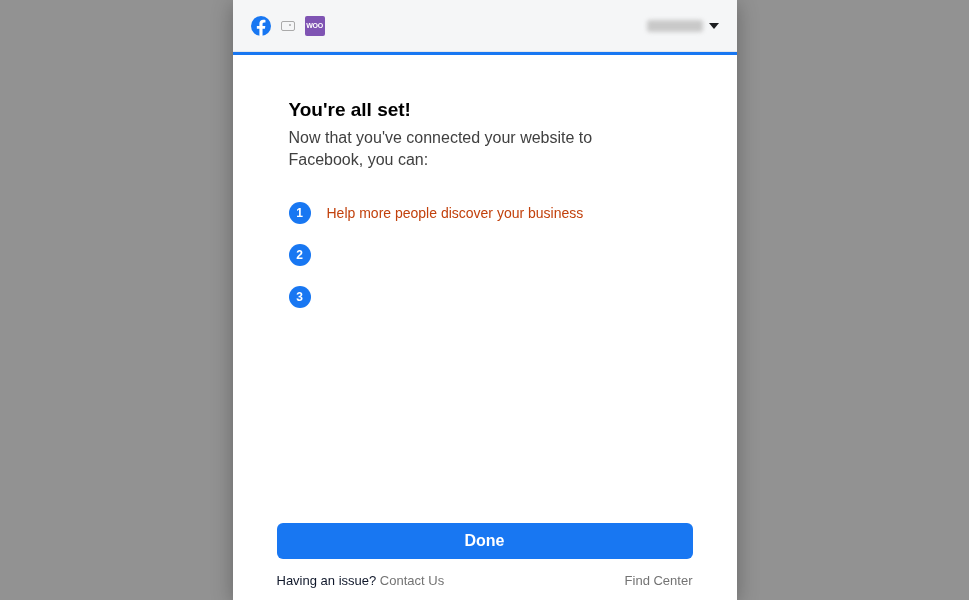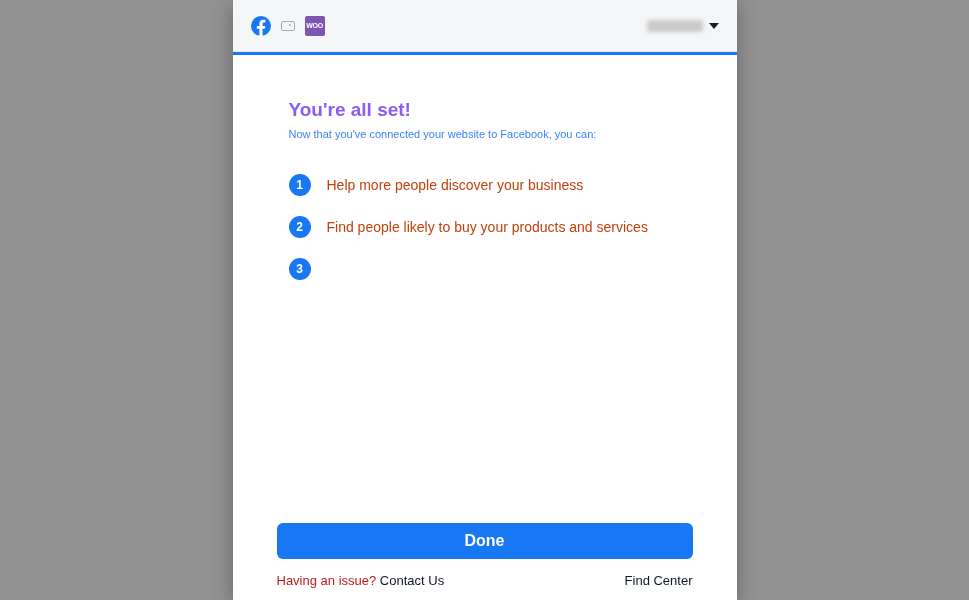--- a/index.html
+++ b/index.html
@@ -96,26 +96,26 @@
       height: 3px;
       background: #1877f2;
     }
     .content {
       flex: 1;
       padding: 44px 56px 0 56px;
     }
     .title {
       font-size: 19px;
       font-weight: bold;
-      color: #8b5cf6;
+      color: #000000;
       margin-bottom: 6px;
     }
     .subtitle {
-      font-size: 11px;
-      color: #3b82f6;
+      font-size: 16px;
+      color: #404040;
       line-height: 1.35;
       margin-bottom: 32px;
       max-width: 370px;
     }
     .benefits {
       display: flex;
       flex-direction: column;
       gap: 20px;
     }
     .benefit-item {
@@ -156,24 +156,24 @@
       font-family: inherit;
     }
     .footer-links {
       display: flex;
       justify-content: space-between;
       align-items: center;
       margin-top: 14px;
       font-size: 13px;
     }
     .issue-text {
-      color: #b91c1c;
+      color: #0f172a;
     }
     .link {
-      color: #0f172a;
+      color: #737373;
       text-decoration: none;
       cursor: pointer;
     }
   </style>
 </head>
 <body>
 
 <div class="modal">
   <div class="header">
     <div class="header-left">
@@ -195,21 +195,20 @@
     <h1 class="title">You're all set!</h1>
     <p class="subtitle">Now that you've connected your website to Facebook, you can:</p>
 
     <div class="benefits">
       <div class="benefit-item">
         <div class="badge">1</div>
         <div class="benefit-text">Help more people discover your business</div>
       </div>
       <div class="benefit-item">
         <div class="badge">2</div>
-        <div class="benefit-text">Find people likely to buy your products and services</div>
       </div>
       <div class="benefit-item">
         <div class="badge">3</div>
       </div>
     </div>
   </div>
 
   <div class="footer">
     <button class="done-btn">Done</button>
     <div class="footer-links">

